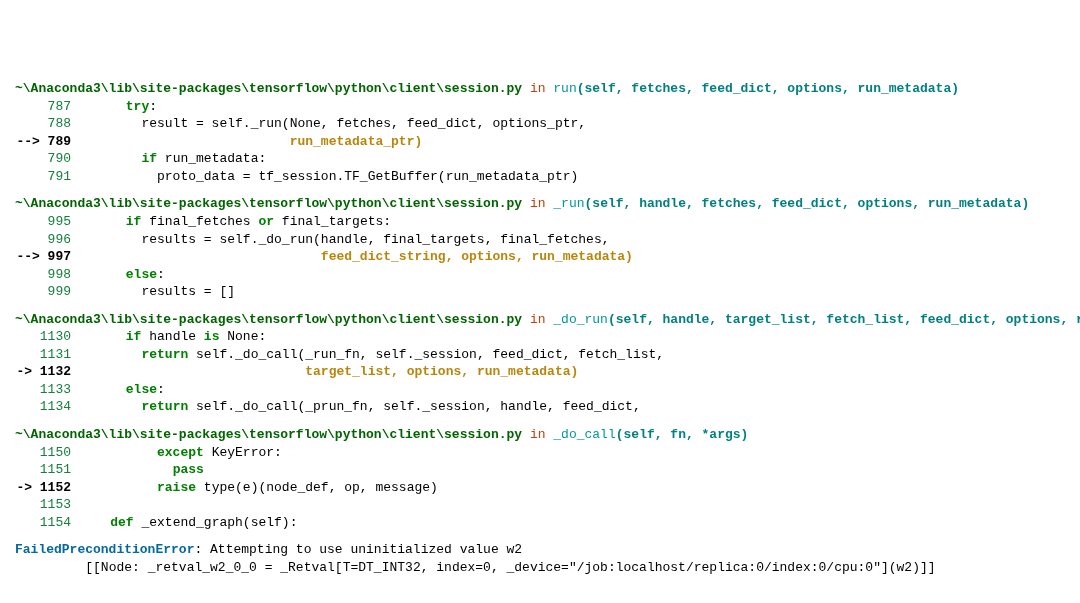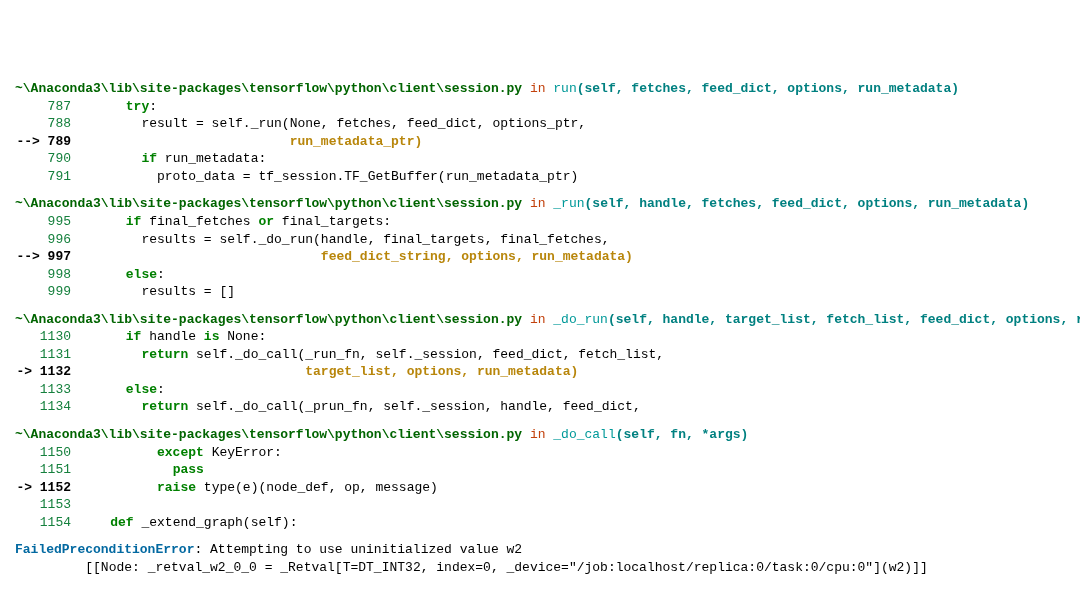--- a/index.html
+++ b/index.html
@@ -23,16 +23,16 @@
   .cont { color: #b8860b; font-weight: bold; }
   .err  { color: #0369a1; font-weight: bold; }
   .codeline { display:block; }
 </style>
 </head>
 <body>
 
 
 
 <div id="root"><div class="frame"><div><span class="path">~\Anaconda3\lib\site-packages\tensorflow\python\client\session.py</span><span class="in"> in </span><span class="fn">run</span><span class="args">(self, fetches, feed_dict, options, run_metadata)</span></div><span class="codeline"><span class="lineno">787</span><span>      </span><span class="kw">try</span><span>:</span></span><span class="codeline"><span class="lineno">788</span><span>        result = self._run(None, fetches, feed_dict, options_ptr,</span></span><span class="codeline"><span class="lineno-cur">--&gt; 789</span><span>                           </span><span class="cont">run_metadata_ptr)</span></span><span class="codeline"><span class="lineno">790</span><span>        </span><span class="kw">if</span><span> run_metadata:</span></span><span class="codeline"><span class="lineno">791</span><span>          proto_data = tf_session.TF_GetBuffer(run_metadata_ptr)</span></span></div><div class="frame"><div><span class="path">~\Anaconda3\lib\site-packages\tensorflow\python\client\session.py</span><span class="in"> in </span><span class="fn">_run</span><span class="args">(self, handle, fetches, feed_dict, options, run_metadata)</span></div><span class="codeline"><span class="lineno">995</span><span>      </span><span class="kw">if</span><span> final_fetches </span><span class="kw">or</span><span> final_targets:</span></span><span class="codeline"><span class="lineno">996</span><span>        results = self._do_run(handle, final_targets, final_fetches,</span></span><span class="codeline"><span class="lineno-cur">--&gt; 997</span><span>                               </span><span class="cont">feed_dict_string, options, run_metadata)</span></span><span class="codeline"><span class="lineno">998</span><span>      </span><span class="kw">else</span><span>:</span></span><span class="codeline"><span class="lineno">999</span><span>        results = []</span></span></div><div class="frame"><div><span class="path">~\Anaconda3\lib\site-packages\tensorflow\python\client\session.py</span><span class="in"> in </span><span class="fn">_do_run</span><span class="args">(self, handle, target_list, fetch_list, feed_dict, options, run_metadata)</span></div><span class="codeline"><span class="lineno">1130</span><span>      </span><span class="kw">if</span><span> handle </span><span class="kw">is</span><span> None:</span></span><span class="codeline"><span class="lineno">1131</span><span>        </span><span class="kw">return</span><span> self._do_call(_run_fn, self._session, feed_dict, fetch_list,</span></span><span class="codeline"><span class="lineno-cur">-&gt; 1132</span><span>                             </span><span class="cont">target_list, options, run_metadata)</span></span><span class="codeline"><span class="lineno">1133</span><span>      </span><span class="kw">else</span><span>:</span></span><span class="codeline"><span class="lineno">1134</span><span>        </span><span class="kw">return</span><span> self._do_call(_prun_fn, self._session, handle, feed_dict,</span></span></div><div class="frame"><div><span class="path">~\Anaconda3\lib\site-packages\tensorflow\python\client\session.py</span><span class="in"> in </span><span class="fn">_do_call</span><span class="args">(self, fn, *args)</span></div><span class="codeline"><span class="lineno">1150</span><span>          </span><span class="kw">except</span><span> KeyError:</span></span><span class="codeline"><span class="lineno">1151</span><span>            </span><span class="kw">pass</span></span><span class="codeline"><span class="lineno-cur">-&gt; 1152</span><span>          </span><span class="kw">raise</span><span> type(e)(node_def, op, message)</span></span><span class="codeline"><span class="lineno">1153</span><span></span></span><span class="codeline"><span class="lineno">1154</span><span>    </span><span class="kw">def</span><span> _extend_graph(self):</span></span></div><div><span class="err">FailedPreconditionError</span><span>: Attempting to use uninitialized value w2</span>
-<div>	 [[Node: _retval_w2_0_0 = _Retval[T=DT_INT32, index=0, _device="/job:localhost/replica:0/task:0/cpu:0"](w2)]]</div></div></div>
+<div>	 [[Node: _retval_w2_0_0 = _Retval[T=DT_INT32, index=0, _device="/job:localhost/replica:0/index:0/cpu:0"](w2)]]</div></div></div>
 
 
 
 
 </body></html>

